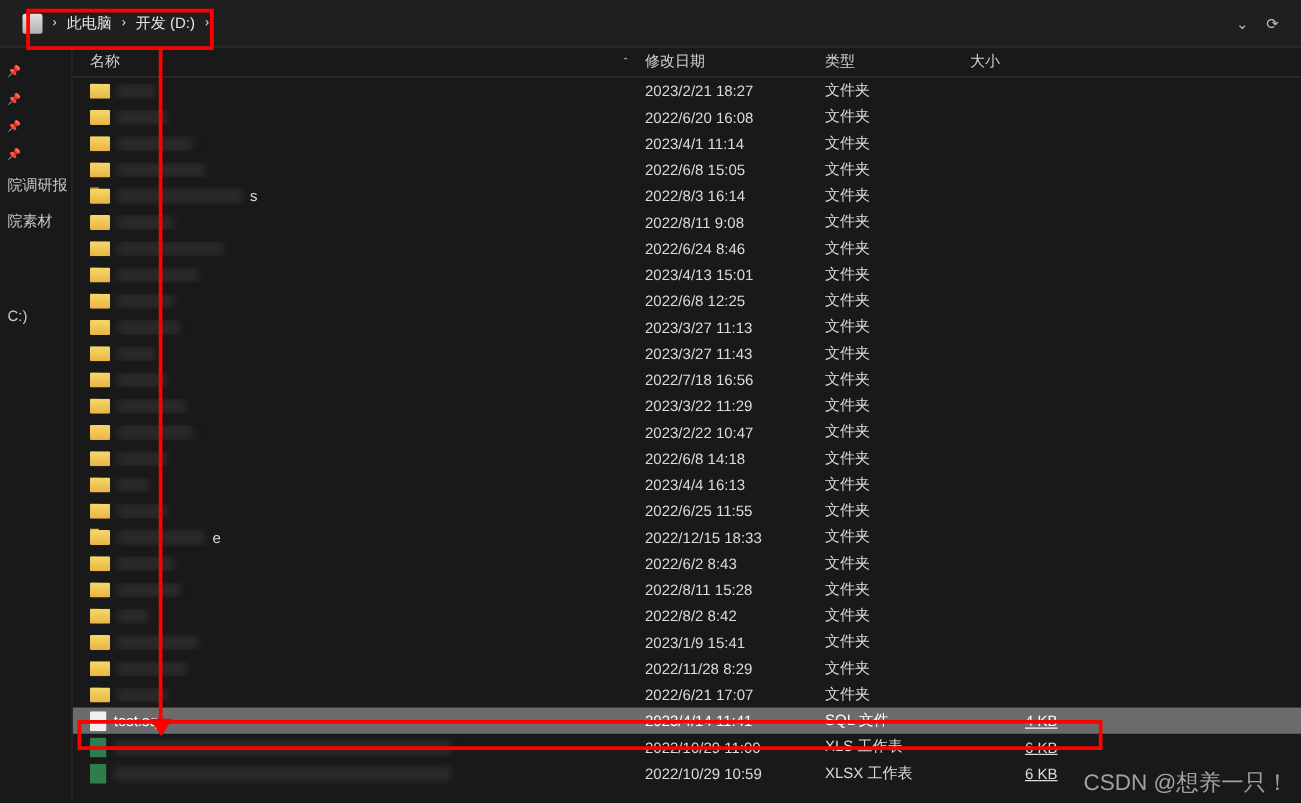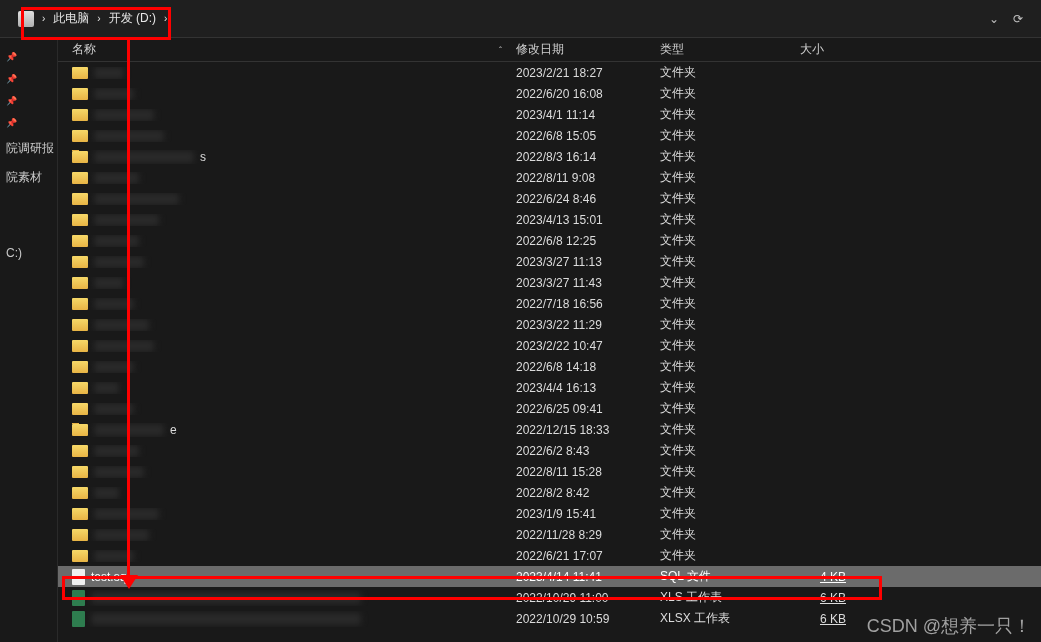--- a/index.html
+++ b/index.html
@@ -70,21 +70,21 @@
       height: 24px;
       display: flex;
       align-items: center;
       border-bottom: 1px solid #333;
       color: #d0d0d0;
       padding-right: 10px;
     }
     .col-name { width: 458px; padding-left: 14px; display:flex; align-items:center; justify-content:space-between;}
     .col-date { width: 144px; }
     .col-type { width: 116px; }
-    .col-size { width: 100px; text-align: left; margin-left: 24px; }
+    .col-size { width: 100px; text-align: left; }
     .sort-arrow { font-size: 9px; margin-right: 14px; color:#bbb;}
     .rows { overflow-y: auto; flex:1;}
     .row {
       height: 21px;
       display: flex;
       align-items: center;
       padding-right: 10px;
     }
     .row.sel { background: #6b6b6b; color: #fff; }
     .row .cell-name { width: 458px; padding-left: 14px; display:flex; align-items:center; gap:6px; overflow:hidden;}
@@ -362,21 +362,21 @@
           </div>
           <div class="cell-date">2023/4/4 16:13</div>
           <div class="cell-type">文件夹</div>
           <div class="cell-size"></div>
         </div>
         <div class="row">
           <div class="cell-name">
             <span class="ficon"></span>
             <span class="blur" style="width: 40px;"></span>
           </div>
-          <div class="cell-date">2022/6/25 09:41</div>
+          <div class="cell-date">2022/6/25 11:55</div>
           <div class="cell-type">文件夹</div>
           <div class="cell-size"></div>
         </div>
         <div class="row">
           <div class="cell-name">
             <span class="ficon"></span>
             <span class="blur" style="width: 70px;"></span>
             <span>e</span>
           </div>
           <div class="cell-date">2022/12/15 18:33</div>

